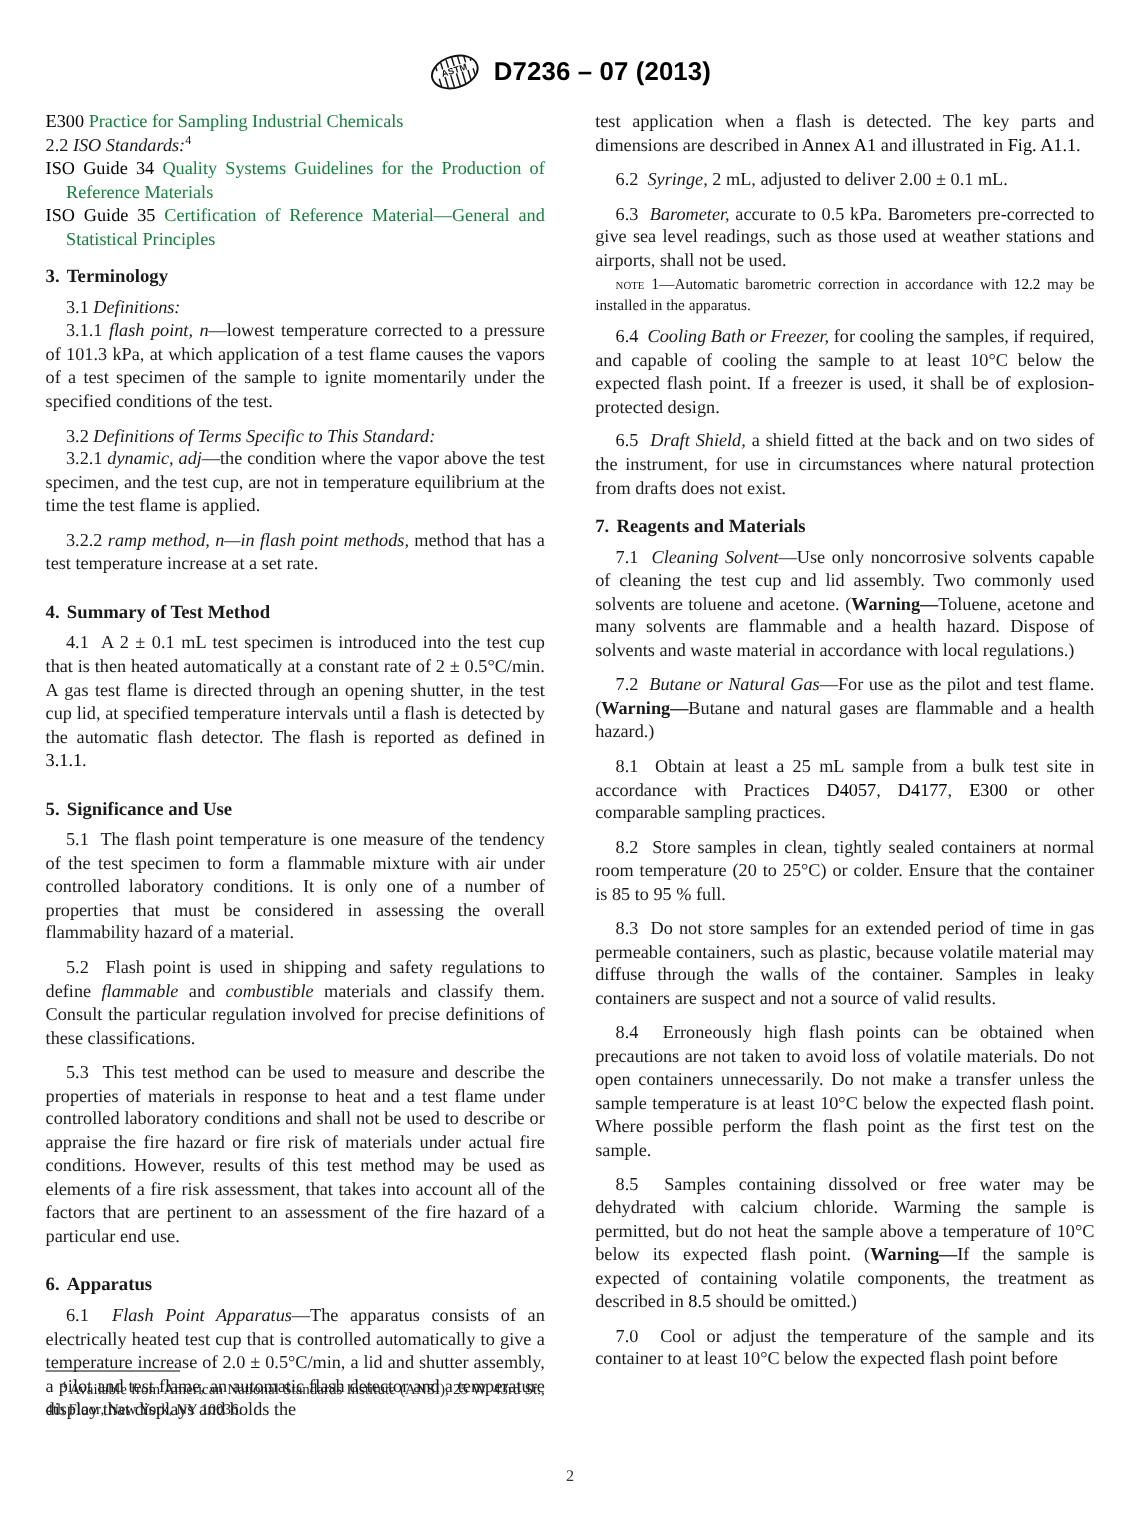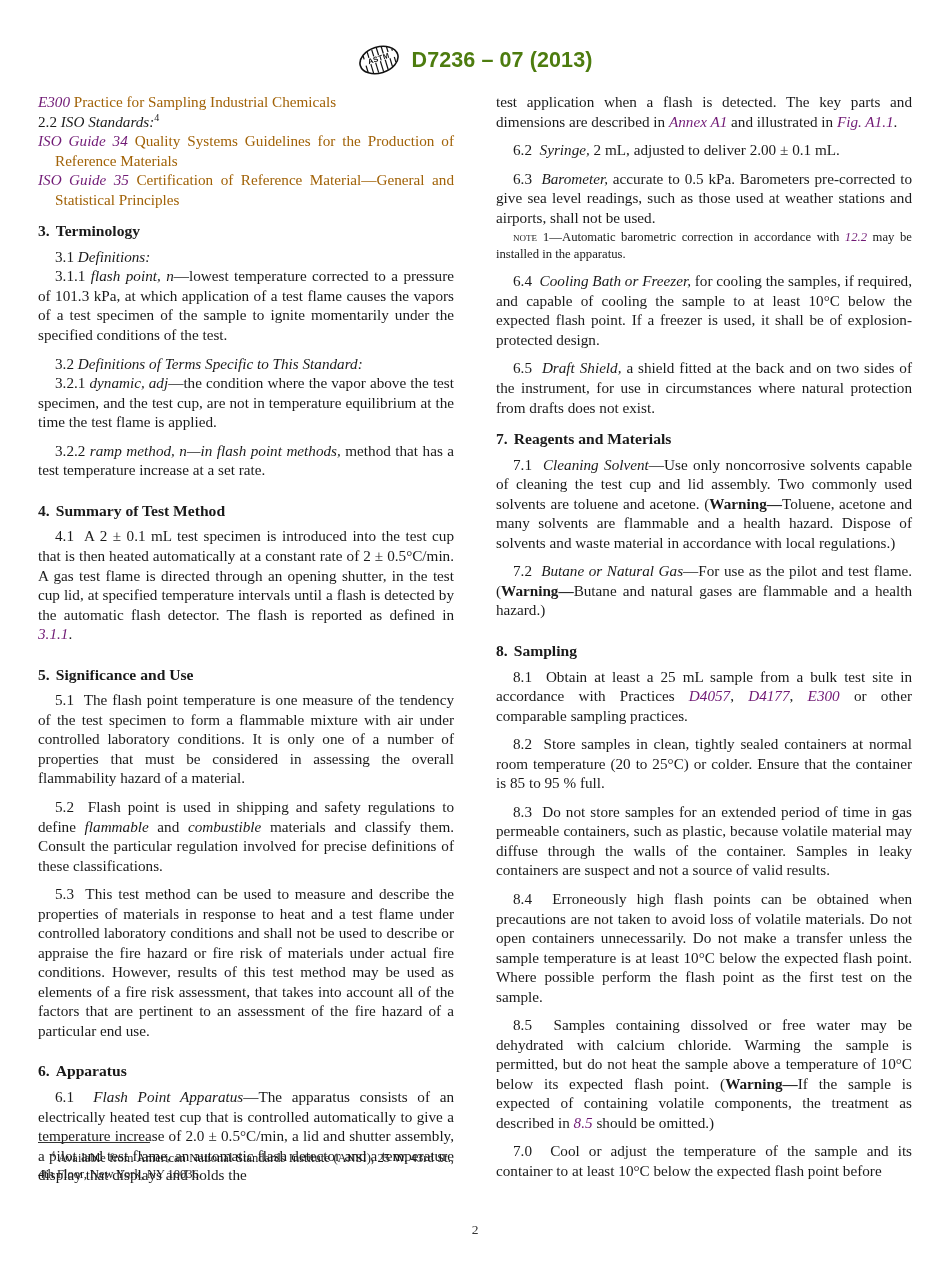--- a/index.html
+++ b/index.html
@@ -36,21 +36,21 @@
   .astm-logo {
     width: 42px;
     height: 30px;
     flex: 0 0 auto;
   }
   .doc-title {
     font-family: "Liberation Sans", "DejaVu Sans", sans-serif;
     font-weight: bold;
     font-size: 21.5px;
     letter-spacing: 0.1px;
-    color: #4d7c0f;
+    color: #000000;
     white-space: nowrap;
   }
 
   
   .columns {
     position: absolute;
     top: 92px;
     left: 38px;
     width: 874px;
     display: flex;
@@ -87,22 +87,22 @@
   h3.section {
     font-family: "Liberation Serif", "DejaVu Serif", serif;
     font-weight: bold;
     font-size: 15.6px;
     line-height: 1.2;
     margin: 0;
     padding: 13px 0 6px 0;
   }
   h3.section .num { margin-right: 6px; }
 
-  .red { color: #701a75; font-style: italic; }
-  .blue { color: #a16207; }
+  .red { color: #000000; }
+  .blue { color: #15803d; }
   .ital { font-style: italic; }
   .bld { font-weight: bold; }
 
   .note {
     font-size: 12.7px;
     line-height: 1.28;
     text-align: justify;
     margin: 2px 0 0 0;
     text-indent: 17px;
   }
@@ -228,21 +228,20 @@
 
       <p class="indent tight"><span>6.5</span>&nbsp; <span class="ital">Draft Shield,</span><span> a shield fitted at the back and on two sides of the instrument, for use in circumstances where natural protection from drafts does not exist.</span></p>
 
 
       <h3 class="section"><span class="num">7.</span><span>Reagents and Materials</span></h3>
 
       <p class="indent para"><span>7.1</span>&nbsp; <span class="ital">Cleaning Solvent</span><span>—Use only noncorrosive solvents capable of cleaning the test cup and lid assembly. Two commonly used solvents are toluene and acetone. (</span><span class="bld">Warning—</span><span>Toluene, acetone and many solvents are flammable and a health hazard. Dispose of solvents and waste material in accordance with local regulations.)</span></p>
 
       <p class="indent para"><span>7.2</span>&nbsp; <span class="ital">Butane or Natural Gas</span><span>—For use as the pilot and test flame. (</span><span class="bld">Warning—</span><span>Butane and natural gases are flammable and a health hazard.)</span></p>
 
-      <h3 class="section"><span class="num">8.</span><span>Sampling</span></h3>
 
       <p class="indent para"><span>8.1</span>&nbsp; <span>Obtain at least a 25 mL sample from a bulk test site in accordance with Practices </span><span class="red">D4057</span><span>, </span><span class="red">D4177</span><span>, </span><span class="red">E300</span><span> or other comparable sampling practices.</span></p>
 
       <p class="indent para"><span>8.2</span>&nbsp; <span>Store samples in clean, tightly sealed containers at normal room temperature (20 to 25°C) or colder. Ensure that the container is 85 to 95 % full.</span></p>
 
       <p class="indent para"><span>8.3</span>&nbsp; <span>Do not store samples for an extended period of time in gas permeable containers, such as plastic, because volatile material may diffuse through the walls of the container. Samples in leaky containers are suspect and not a source of valid results.</span></p>
 
       <p class="indent para"><span>8.4</span>&nbsp; <span>Erroneously high flash points can be obtained when precautions are not taken to avoid loss of volatile materials. Do not open containers unnecessarily. Do not make a transfer unless the sample temperature is at least 10°C below the expected flash point. Where possible perform the flash point as the first test on the sample.</span></p>
 
       <p class="indent para"><span>8.5</span>&nbsp; <span>Samples containing dissolved or free water may be dehydrated with calcium chloride. Warming the sample is permitted, but do not heat the sample above a temperature of 10°C below its expected flash point. (</span><span class="bld">Warning—</span><span>If the sample is expected of containing volatile components, the treatment as described in </span><span class="red">8.5</span><span> should be omitted.)</span></p>

